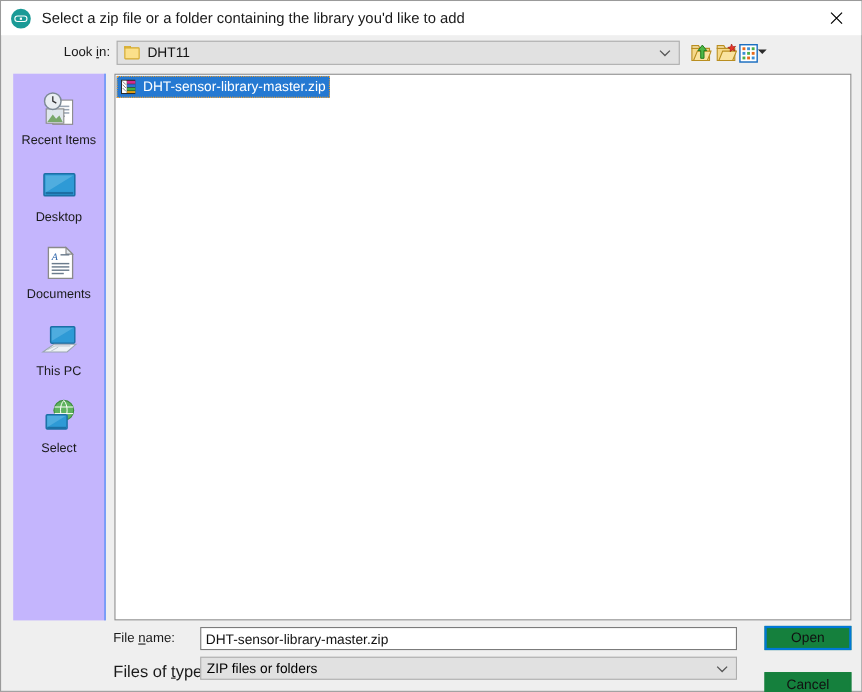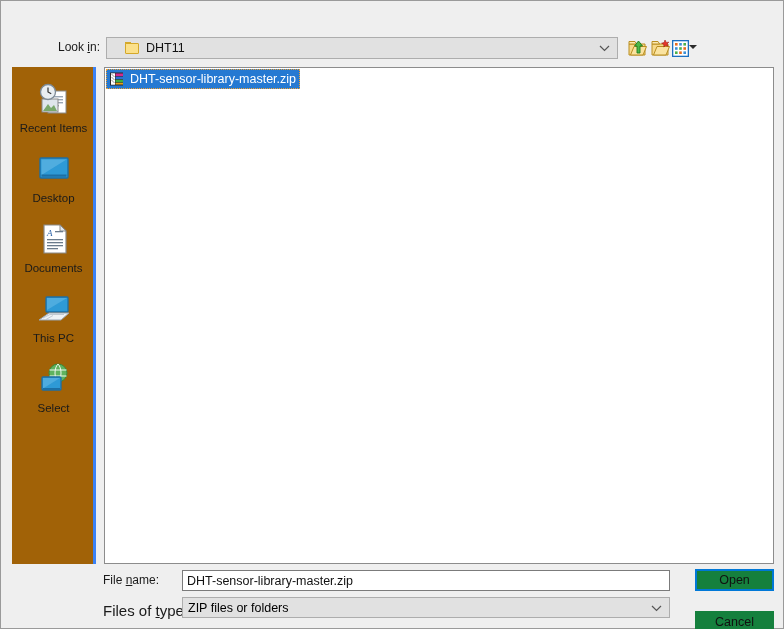--- a/index.html
+++ b/index.html
@@ -94,21 +94,20 @@
   #lookin-combo {
     position: absolute;
     left: 105px; top: 0;
     width: 512px; height: 22px;
     background: #e1e1e1;
     border: 1px solid #adadad;
     box-sizing: border-box;
     display: flex;
     align-items: center;
     cursor: default;
-    padding-left: 12px;
   }
   #lookin-folder {
     width: 14px; height: 12px;
     margin-left: 6px;
     flex: none;
     position: relative;
   }
   #lookin-folder .fbody {
     position: absolute;
     left: 0; top: 1px;
@@ -158,22 +157,22 @@
     border-right: 4px solid transparent;
     border-top: 4px solid #2b2b2b;
     cursor: default;
   }
 
   
   #sidebar {
     position: absolute;
     left: 11px; top: 66px;
     width: 84px; height: 497px;
-    background: #a16207;
-    border-right: 3px solid #3b82f6;
+    background: #c4b5fd;
+    border-right: 1px solid #3b82f6;
     box-sizing: border-box;
   }
   .side-item {
     position: absolute;
     left: 0;
     width: 83px;
     display: flex;
     flex-direction: column;
     align-items: center;
     cursor: default;
@@ -292,20 +291,29 @@
   #cancel-button {
     top: 610px;
     border: 2px solid #15803d;
   }
 </style>
 </head>
 <body>
 
 <div id="window">
 
+  <div id="titlebar">
+    <div id="app-icon"></div>
+    <div id="title-text">Select a zip file or a folder containing the library you'd like to add</div>
+    <div id="close-button">
+      <svg width="13" height="13" viewBox="0 0 13 13">
+        <path d="M1.5 1.5 L11.5 11.5 M11.5 1.5 L1.5 11.5" stroke="#000" stroke-width="1.1" fill="none"></path>
+      </svg>
+    </div>
+  </div>
 
   <div id="lookin-row">
     <div id="lookin-label"><span>Look </span><u>i</u><span>n:</span></div>
 
     <div id="lookin-combo">
       <div id="lookin-folder">
         <div class="ftab"></div>
           <div class="fbody"></div>
       </div>
       <span id="lookin-value">DHT11</span>

